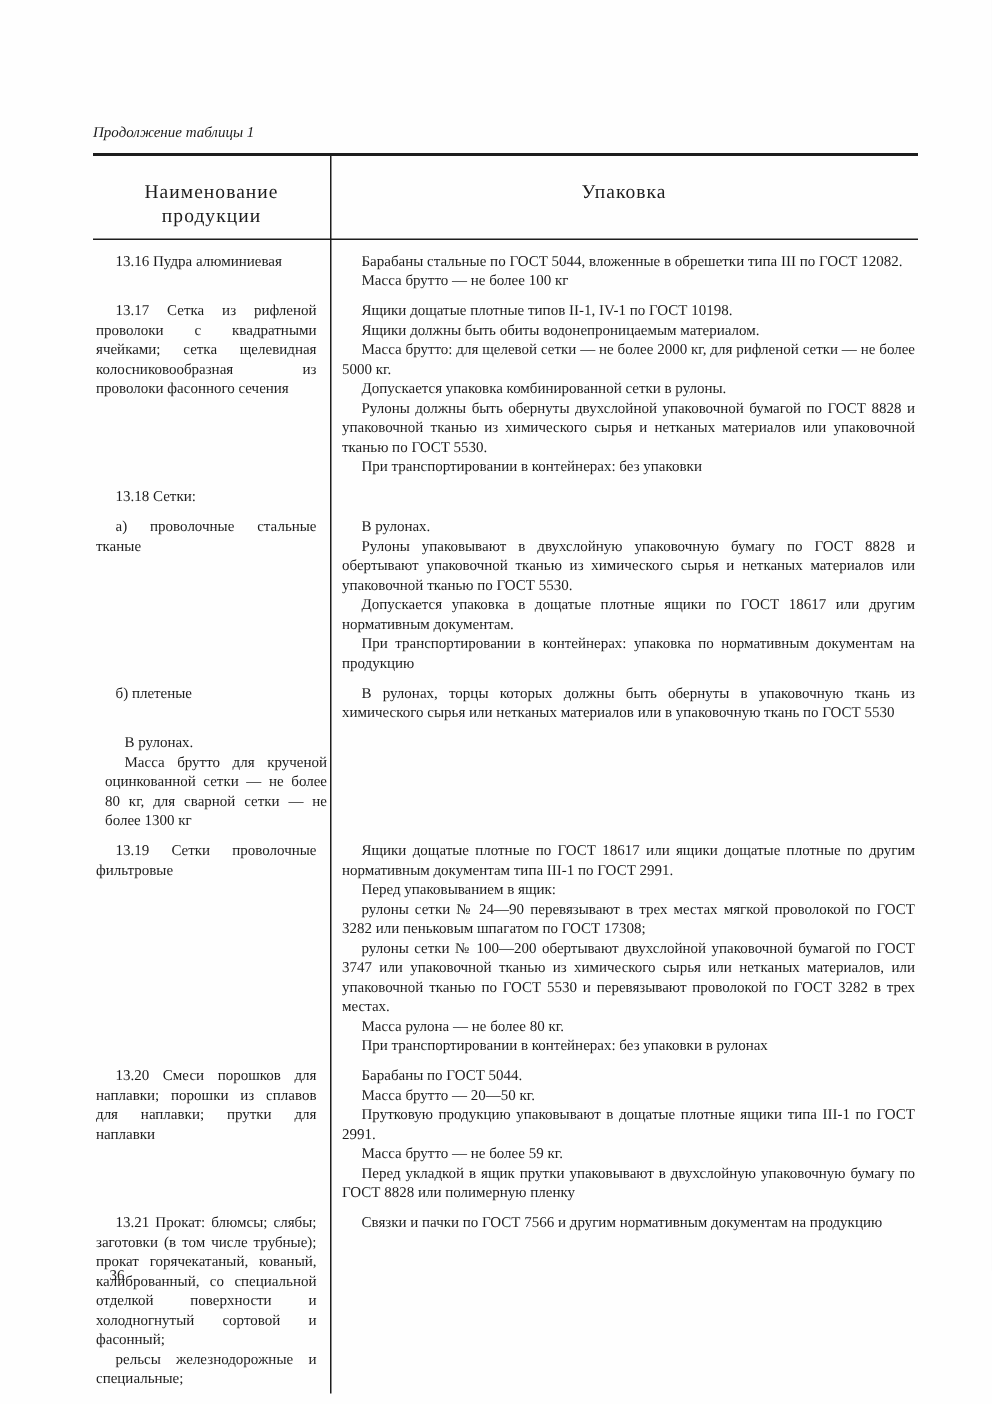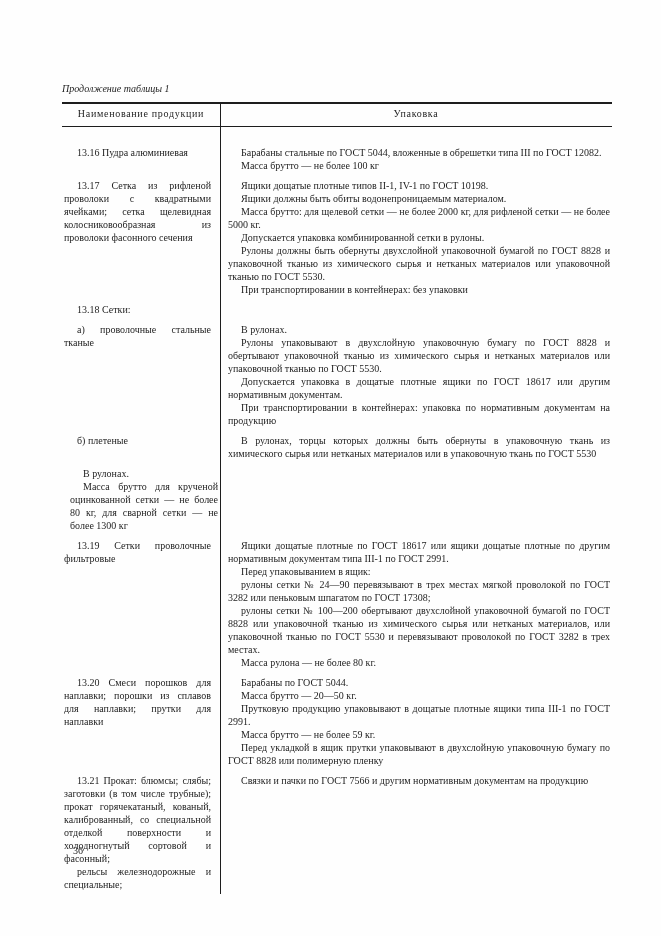--- a/index.html
+++ b/index.html
@@ -37,34 +37,34 @@
     position:absolute;
     top:0;bottom:0;left:158px;
     width:1px;background:#1d1d1d;
   }
   .thead{
     display:grid;
     grid-template-columns:158px 1fr;
     border-bottom:1px solid #1d1d1d;
   }
   .th{
-    font-size:10px;
+    font-size:13px;
     letter-spacing:0.7px;
     text-align:center;
-    padding:4px 4px 7px;
+    padding:16px 4px 7px;
   }
   .tbody{
     padding:4px 0 3px;
   }
   .row{
     display:grid;
     grid-template-columns:158px 1fr;
     margin-top:7px;
   }
-  .row:first-child{margin-top:15px;}
+  .row:first-child{margin-top:4px;}
   .cell{
     font-size:10px;
     line-height:13px;
   }
   .name-cell{padding:0 9px 0 2px;}
   .pack-cell{padding:0 2px 0 8px;}
   .para{
     margin:0;
     text-indent:13px;
     text-align:justify;
@@ -152,22 +152,23 @@
   </div>
 
   <div class="row">
     <div class="cell name-cell">
             <p class="para">13.19 Сетки проволочные фильтровые</p>
           </div>
     <div class="cell pack-cell">
             <p class="para">Ящики дощатые плотные по ГОСТ 18617 или ящики дощатые плотные по другим нормативным документам типа III-1 по ГОСТ 2991.</p>
             <p class="para">Перед упаковыванием в ящик:</p>
             <p class="para">рулоны сетки № 24—90 перевязывают в трех местах мягкой проволокой по ГОСТ 3282 или пеньковым шпагатом по ГОСТ 17308;</p>
-            <p class="para">рулоны сетки № 100—200 обертывают двухслойной упаковочной бумагой по ГОСТ 8828 или упаковочной тканью из химического сырья или нетканых материалов, или упаковочной тканью по ГОСТ 5530 и перевязывают проволокой по ГОСТ 3282 в трех местах.</p>
+            <p class="para">рулоны сетки № 100—200 обертывают двухслойной упаковочной бумагой по ГОСТ 3747 или упаковочной тканью из химического сырья или нетканых материалов, или упаковочной тканью по ГОСТ 5530 и перевязывают проволокой по ГОСТ 3282 в трех местах.</p>
             <p class="para">Масса рулона — не более 80 кг.</p>
+            <p class="para">При транспортировании в контейнерах: без упаковки в рулонах</p>
           </div>
   </div>
 
   <div class="row">
     <div class="cell name-cell">
             <p class="para">13.20 Смеси порошков для наплавки; порошки из сплавов для наплавки; прутки для наплавки</p>
           </div>
     <div class="cell pack-cell">
             <p class="para">Барабаны по ГОСТ 5044.</p>
             <p class="para">Масса брутто — 20—50 кг.</p>

